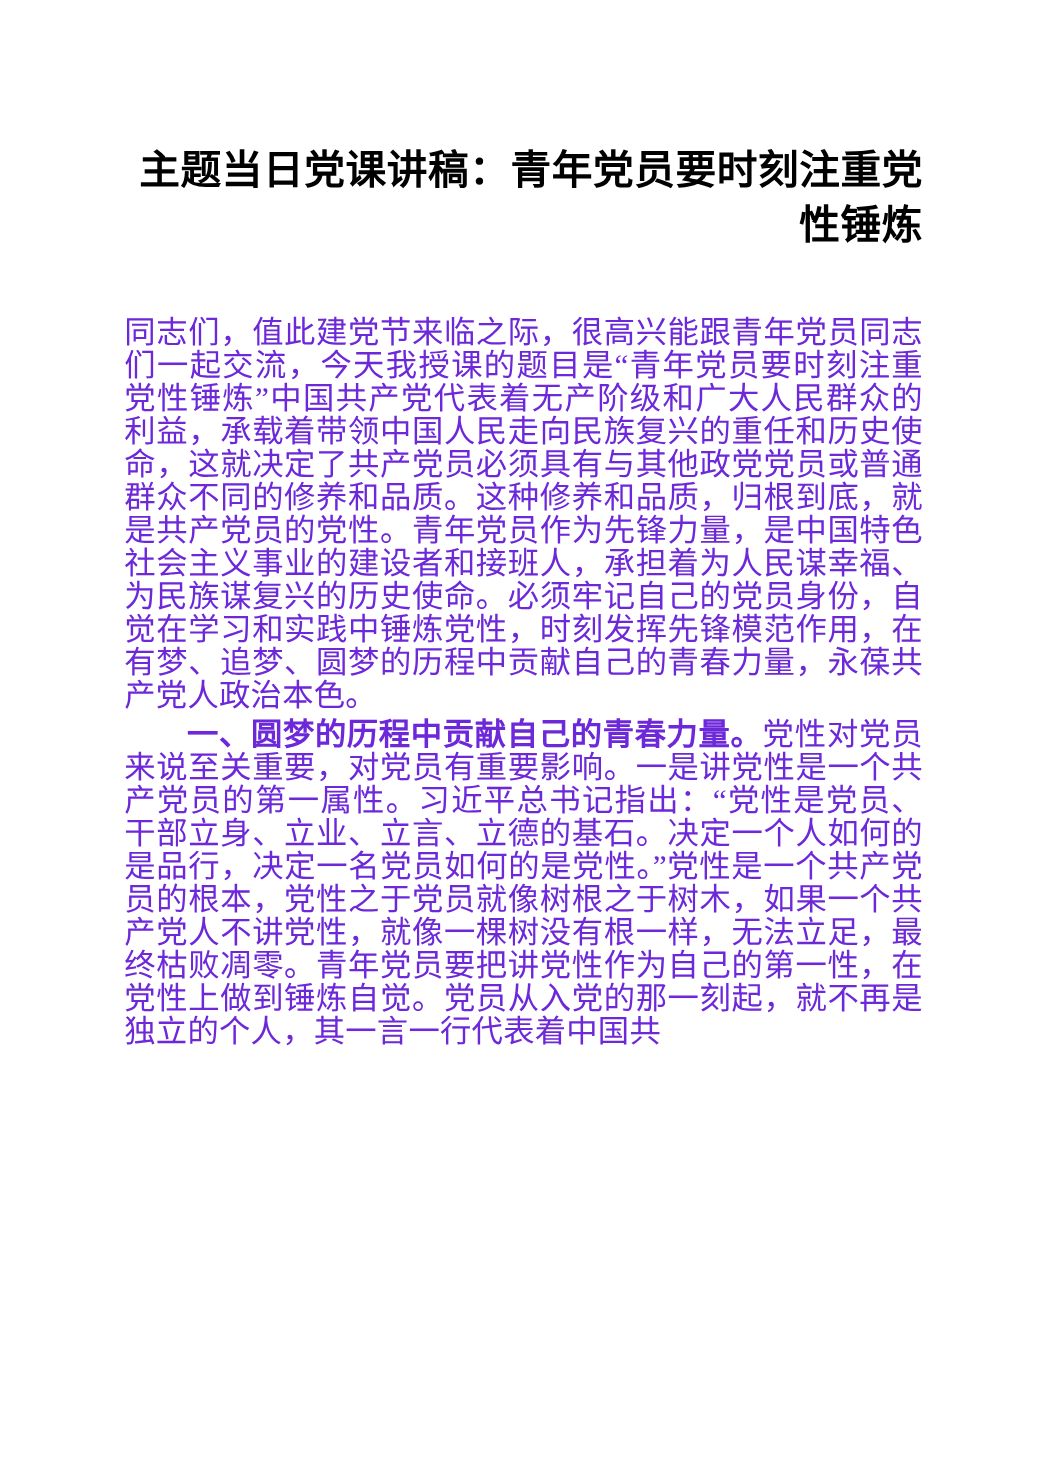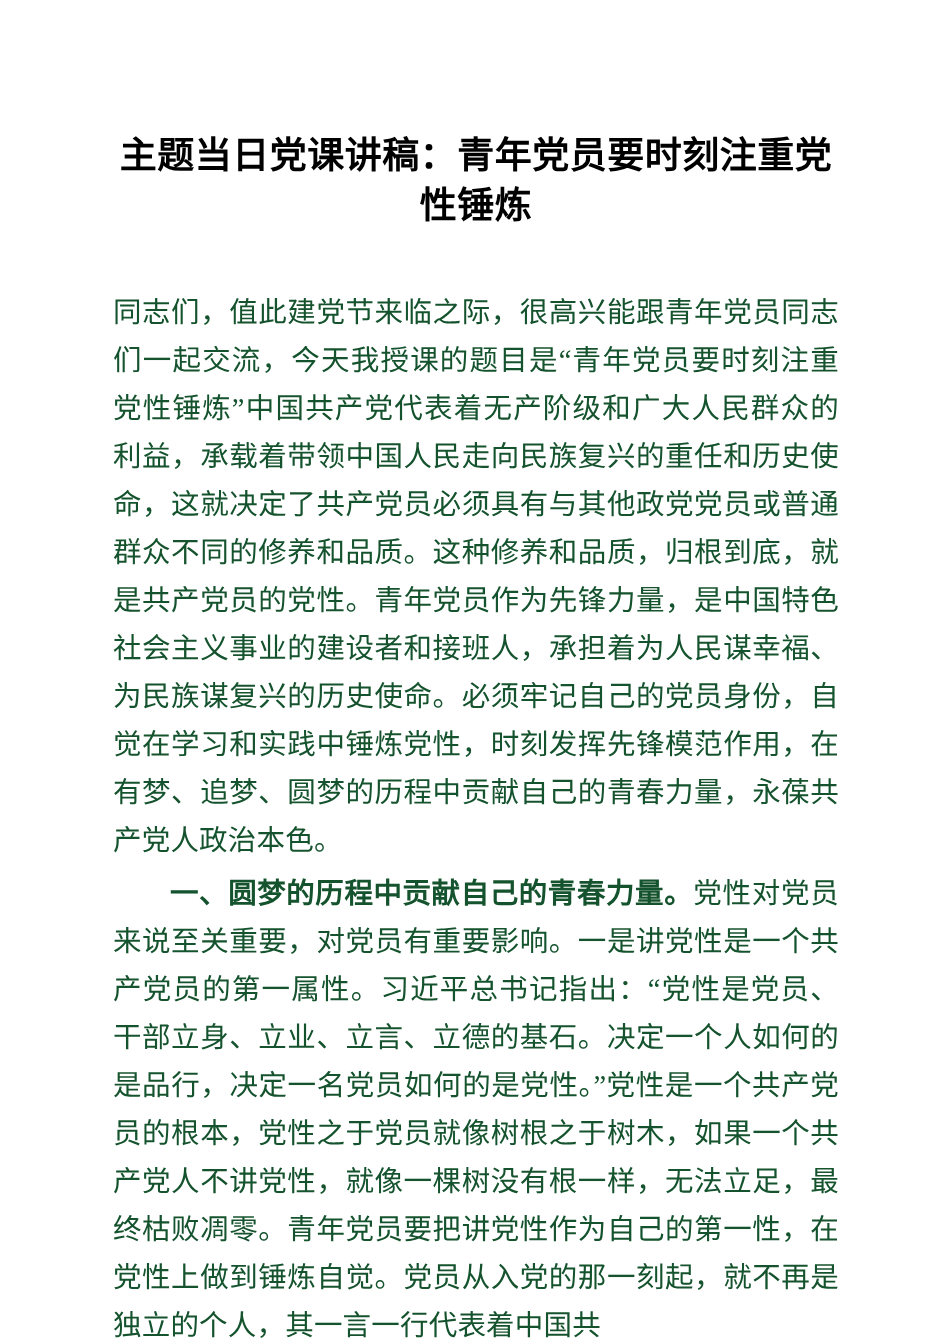--- a/index.html
+++ b/index.html
@@ -25,31 +25,31 @@
     top: 0;
     width: 726px;
   }
 
   .doc-title {
     font-family: "Liberation Serif", "DejaVu Serif", serif;
     font-weight: bold;
     font-size: 37px;
     line-height: 50px;
     color: #000000;
-    text-align: center;
+    text-align: right;
     margin: 0;
     padding-top: 131px;
     letter-spacing: 0.5px;
   }
 
   .para {
     font-family: "Liberation Serif", "DejaVu Serif", serif;
     font-size: 28.5px;
-    line-height: 48px;
-    color: #14532d;
+    line-height: 30px;
+    color: #6d28d9;
     margin: 0;
     text-align: justify;
     text-justify: inter-character;
     text-align-last: left;
     letter-spacing: 0.2px;
   }
 
   .para-intro {
     padding-top: 58px;
     text-indent: 0;

